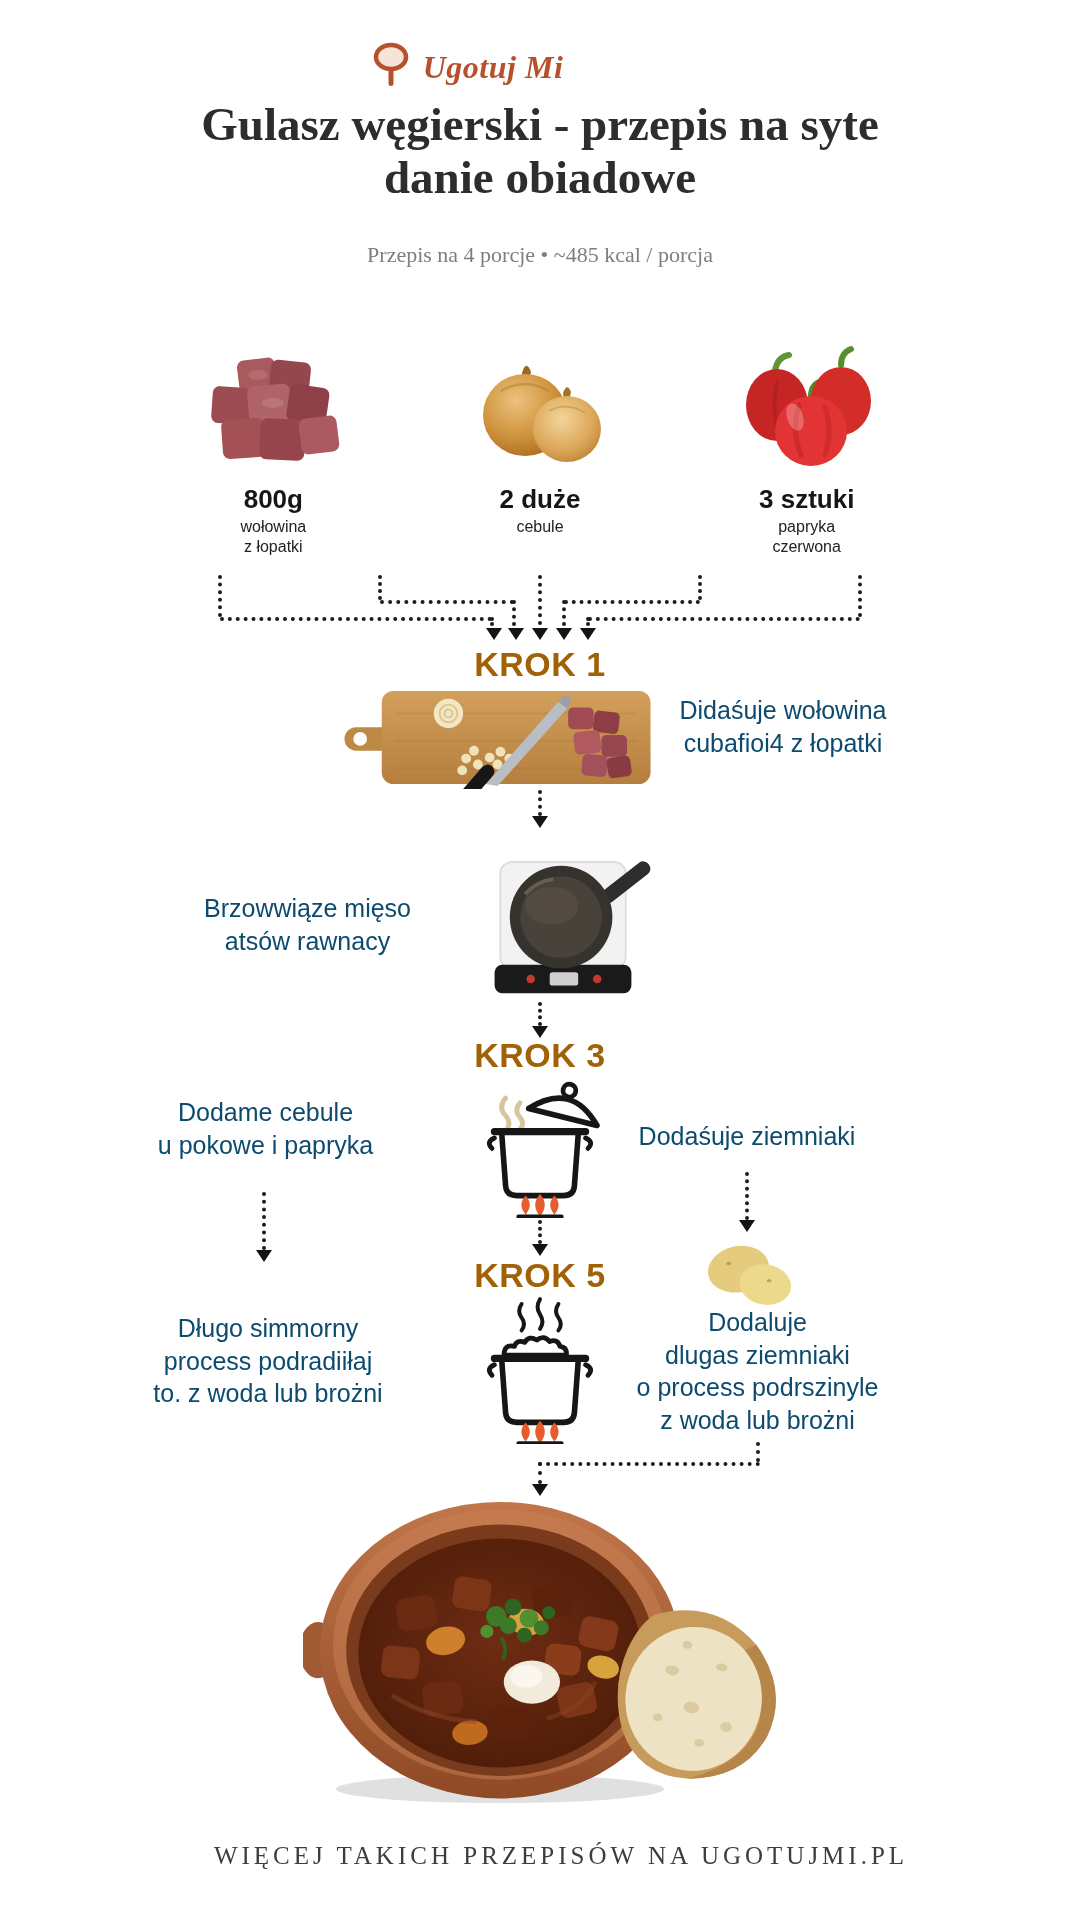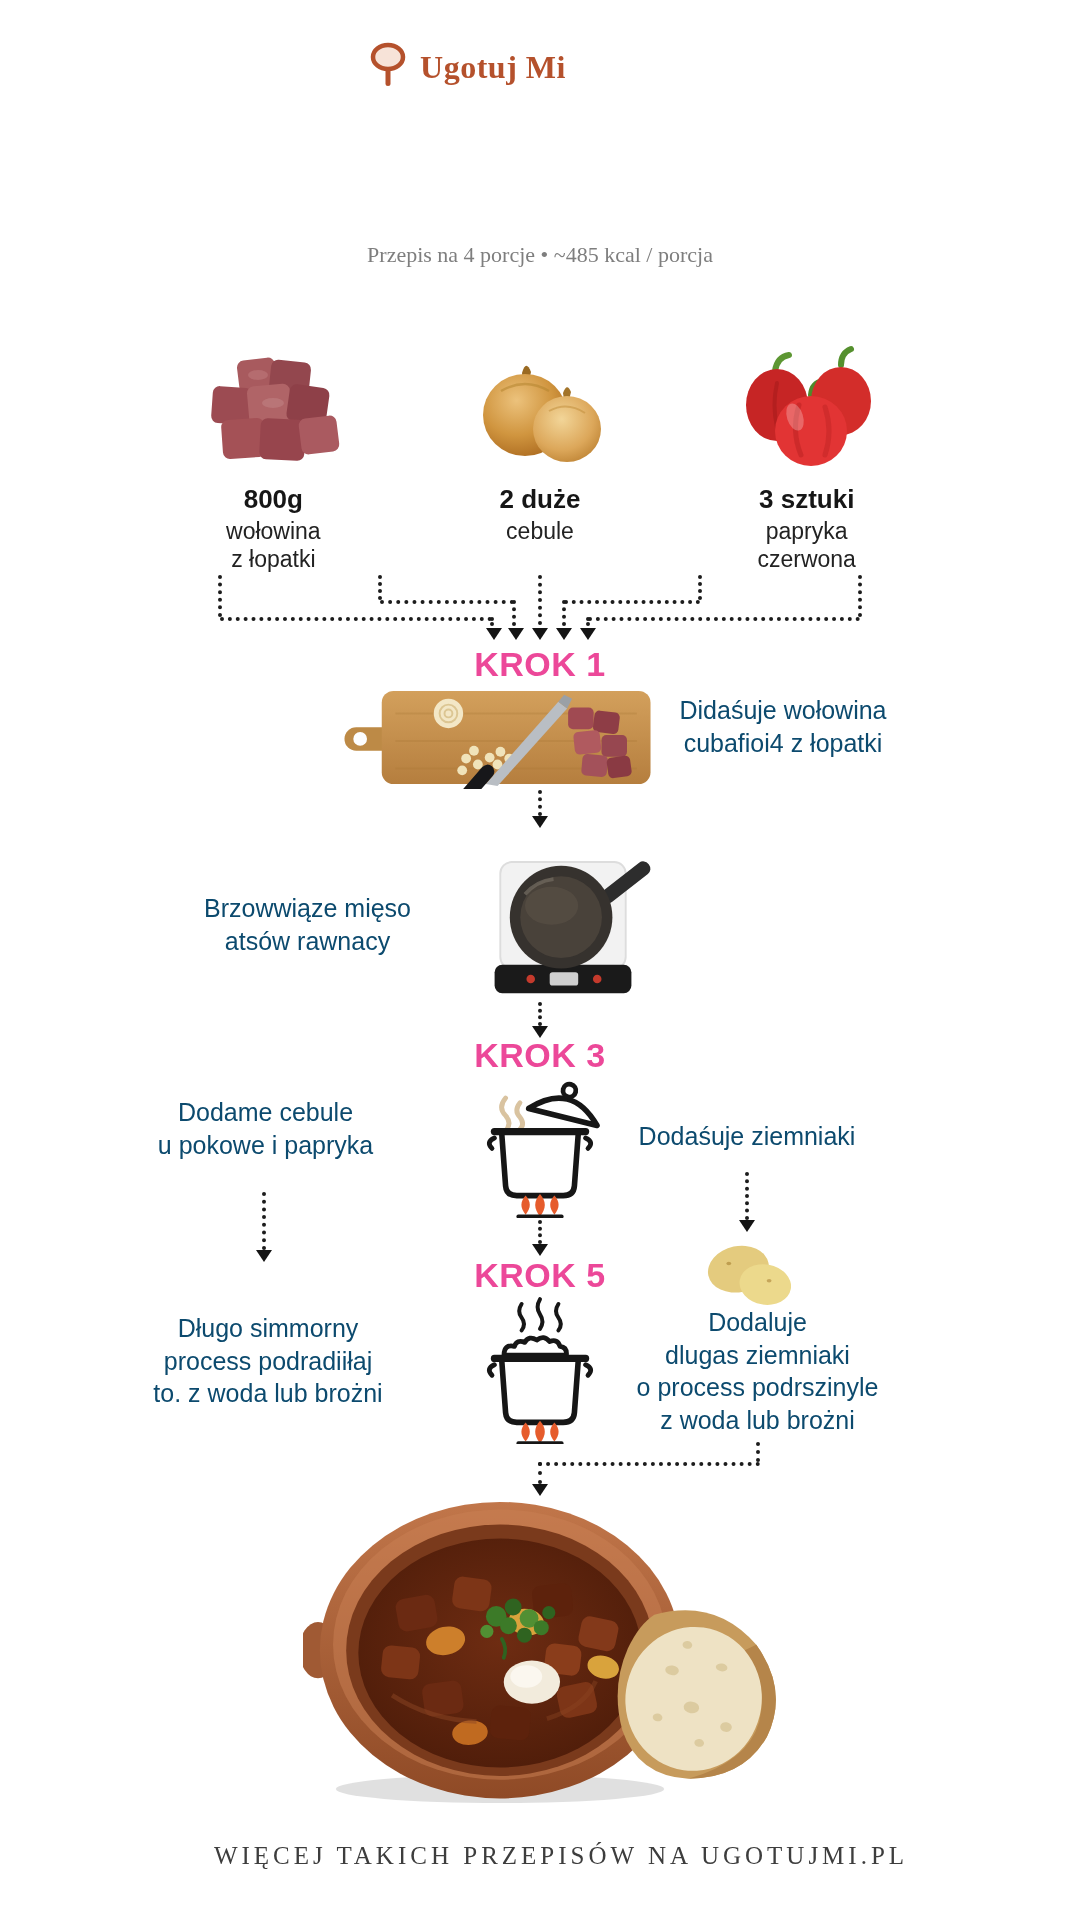--- a/index.html
+++ b/index.html
@@ -2,43 +2,43 @@
 <html><head>
 <meta charset="utf-8">
 <style>
   html,body{margin:0;padding:0;background:#ffffff;}
   #canvas{
     position:relative;width:1080px;height:1920px;margin:0 auto;background:#ffffff;
     font-family:"Liberation Sans",sans-serif;color:#1c1c1c;overflow:hidden;
   }
   .abs{position:absolute;}
   
-  .logo-row{top:40px;left:0;width:932px;display:flex;justify-content:center;align-items:center;gap:10px;}
+  .logo-row{top:40px;left:0;width:932px;display:flex;justify-content:center;align-items:center;gap:10px;font-style:italic;}
   .logo-text{font-family:"Liberation Serif",serif;font-weight:bold;font-size:32px;color:#b5512c;letter-spacing:0.5px;}
   .page-title{
     top:98px;left:60px;width:960px;text-align:center;
     font-family:"Liberation Serif",serif;font-weight:bold;font-size:47px;line-height:1.12;
     color:#2d2d2d;white-space:pre-line;
   }
   .page-subtitle{
     top:242px;left:0;width:1080px;text-align:center;
     font-family:"Liberation Serif",serif;font-size:22px;color:#7e7e7e;
   }
   
   .ingredients-row{top:318px;left:140px;width:800px;display:flex;}
   .ing-col{flex:1 1 0;display:flex;flex-direction:column;align-items:center;}
   .ing-img{height:150px;display:flex;align-items:flex-end;justify-content:center;}
   .ing-qty{margin-top:16px;font-weight:bold;font-size:26px;text-align:center;color:#161616;}
-  .ing-name{margin-top:2px;font-size:23px;line-height:1.22;text-align:center;color:#222;white-space:pre-line;}
+  .ing-name{margin-top:2px;font-size:16px;line-height:1.22;text-align:center;color:#222;white-space:pre-line;}
   
   .dot-v{width:0;border-left:4px dotted #1c1c1c;}
   .dot-h{height:0;border-top:4px dotted #1c1c1c;}
   .arrow-head{width:0;height:0;border-left:8px solid transparent;border-right:8px solid transparent;border-top:12px solid #141414;}
   
-  .step-label{left:0;width:1080px;text-align:center;font-weight:bold;font-size:34px;color:#ec4899;letter-spacing:0.5px;}
+  .step-label{left:0;width:1080px;text-align:center;font-weight:bold;font-size:34px;color:#a16207;letter-spacing:0.5px;}
   .side-text{font-size:25px;line-height:1.3;text-align:center;color:#0c4a6e;white-space:pre-line;}
   
   .footer-text{
     top:1842px;left:0;width:1080px;text-align:center;
     font-family:"Liberation Serif",serif;font-size:25px;letter-spacing:4px;color:#3d3d3d;margin-left:21px;
   }
 </style>
 </head>
 <body>
 
@@ -47,20 +47,22 @@
   <div class="abs logo-row">
     <span>
       <svg width="44" height="50" viewBox="0 0 44 50">
         <ellipse cx="22" cy="17" rx="15" ry="12" fill="#f7e3d8" stroke="#b5512c" stroke-width="4.5"></ellipse>
         <rect x="19.5" y="28" width="5" height="18" rx="2.5" fill="#b5512c"></rect>
       </svg>
     </span>
     <span class="logo-text">Ugotuj Mi</span>
   </div>
 
+  <div class="abs page-title">Gulasz węgierski - przepis na syte
+danie obiadowe</div>
   <div class="abs page-subtitle">Przepis na 4 porcje • ~485 kcal / porcja</div>
 
   <div class="abs ingredients-row">
 
     <div class="ing-col">
       <div class="ing-img">
         <svg width="150" height="115" viewBox="0 0 150 115">
           <rect x="40" y="6" width="38" height="33" rx="7" fill="#a85a5e" transform="rotate(-7 59 22)"></rect>
           <rect x="72" y="8" width="40" height="34" rx="7" fill="#93474e" transform="rotate(6 92 25)"></rect>
           <rect x="14" y="34" width="40" height="37" rx="7" fill="#9c4b52" transform="rotate(4 34 52)"></rect>

